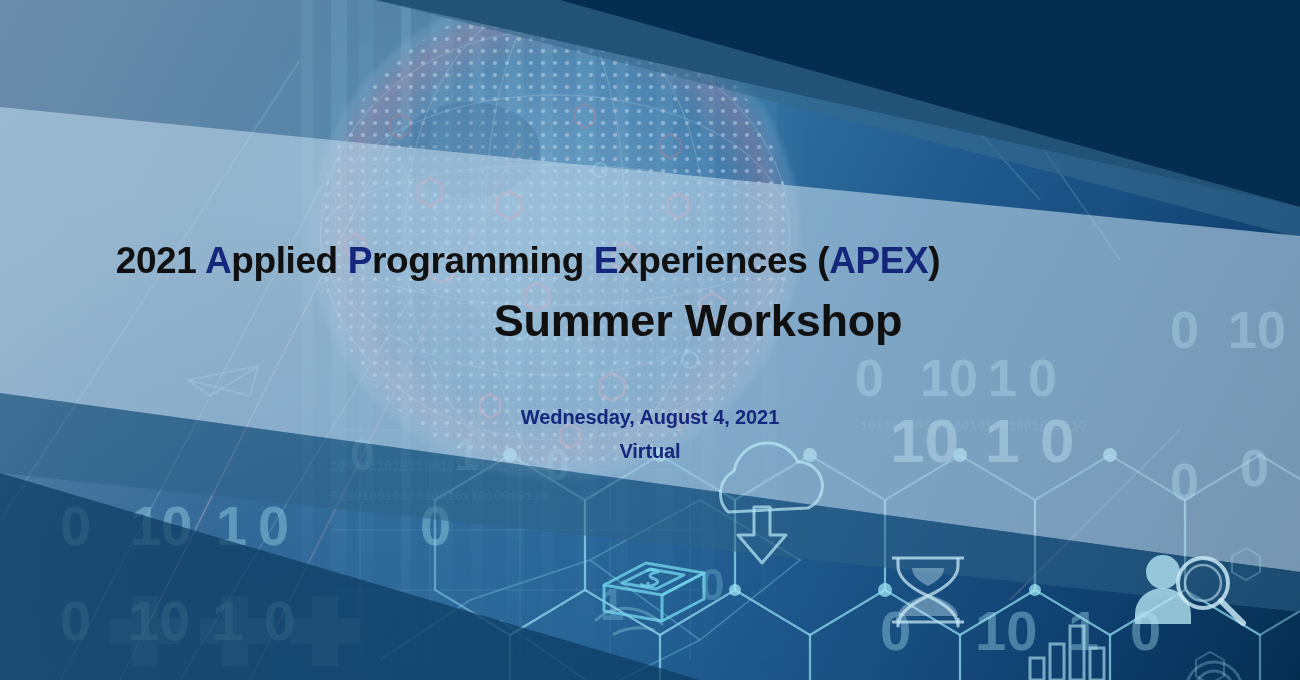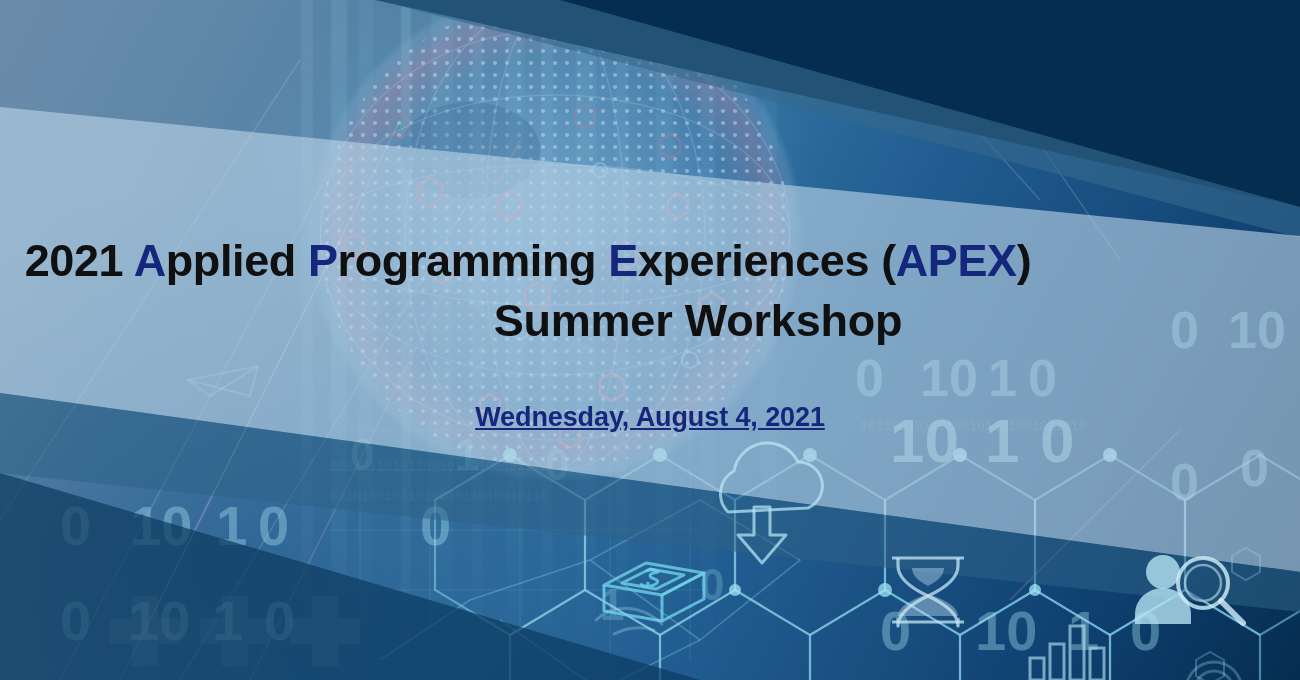--- a/index.html
+++ b/index.html
@@ -75,21 +75,21 @@
     top: 0;
     width: 1300px;
     height: 680px;
     z-index: 40;
   }
   #title-line1 {
     position: absolute;
     left: 0; top: 234px;
     width: 1056px;
     text-align: center;
-    font-size: 45px;
+    font-size: 37px;
     font-weight: bold;
     letter-spacing: -0.4px;
     color: #101010;
     line-height: 54px;
     white-space: nowrap;
   }
   #title-line2 {
     position: absolute;
     left: 0; top: 294px;
     width: 1300px;
@@ -106,26 +106,25 @@
   .plain  { color: #101010; }
 
   #details {
     position: absolute;
     left: 0; top: 400px;
     width: 1300px;
     text-align: center;
     color: #15277C;
   }
   .detail-line {
-    font-size: 27px;
+    font-size: 20px;
     font-weight: bold;
     line-height: 34px;
     letter-spacing: -0.1px;
     white-space: nowrap;
-    text-decoration: underline;
   }
 </style>
 </head>
 <body>
 
 <div id="banner">
 
   <div class="layer" id="bg-base"></div>
   <div class="layer" id="bg-streaks"></div>
 
@@ -380,17 +379,18 @@
     <div id="title-line1">
       <span class="plain">2021 </span><span class="accent">A</span><span class="plain">pplied </span><span class="accent">P</span><span class="plain">rogramming </span><span class="accent">E</span><span class="plain">xperiences (</span><span class="accent">APEX</span><span class="plain">)</span>
     </div>
 
     <div id="title-line2">
       <span class="plain">Summer Workshop</span>
     </div>
 
     <div id="details">
       <div class="detail-line">Wednesday, August 4, 2021</div>
+      <div class="detail-line">Virtual</div>
     </div>
 
   </div>
 
 </div>
 
 </body></html>

